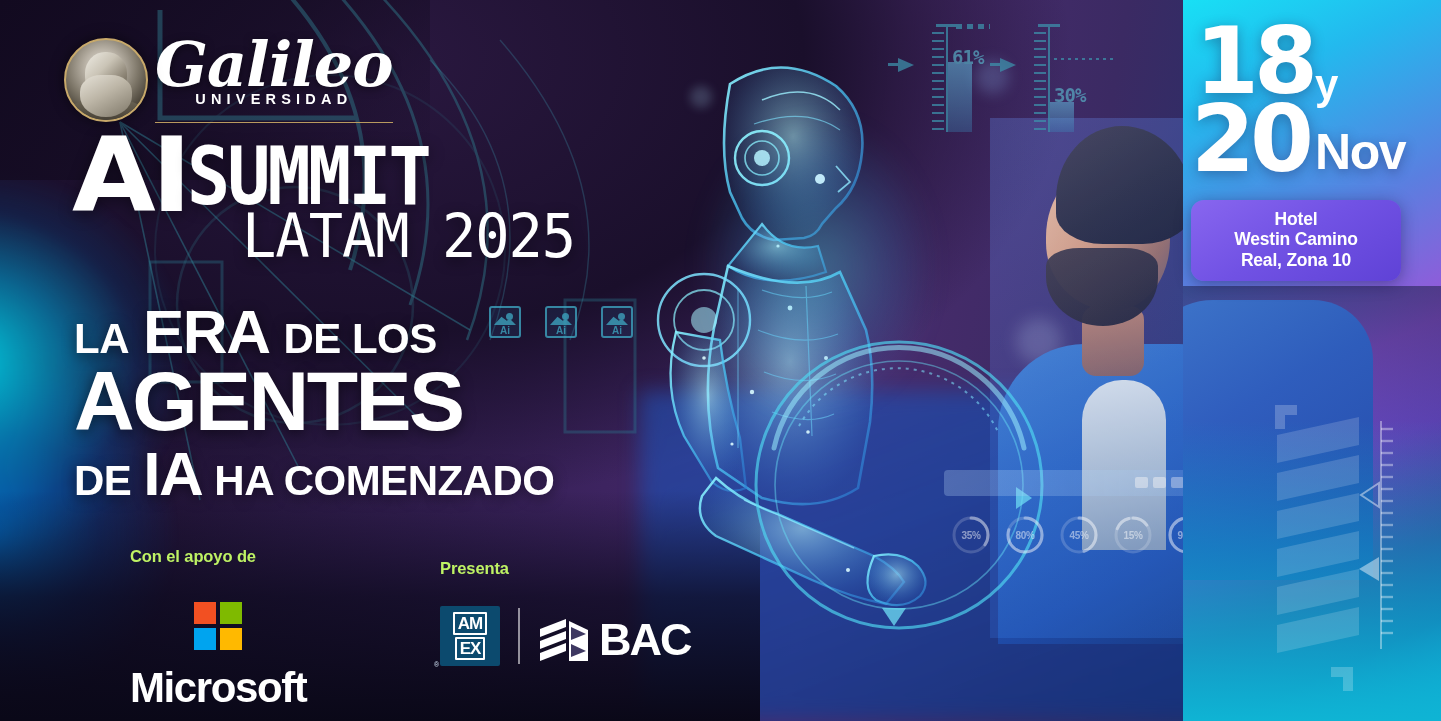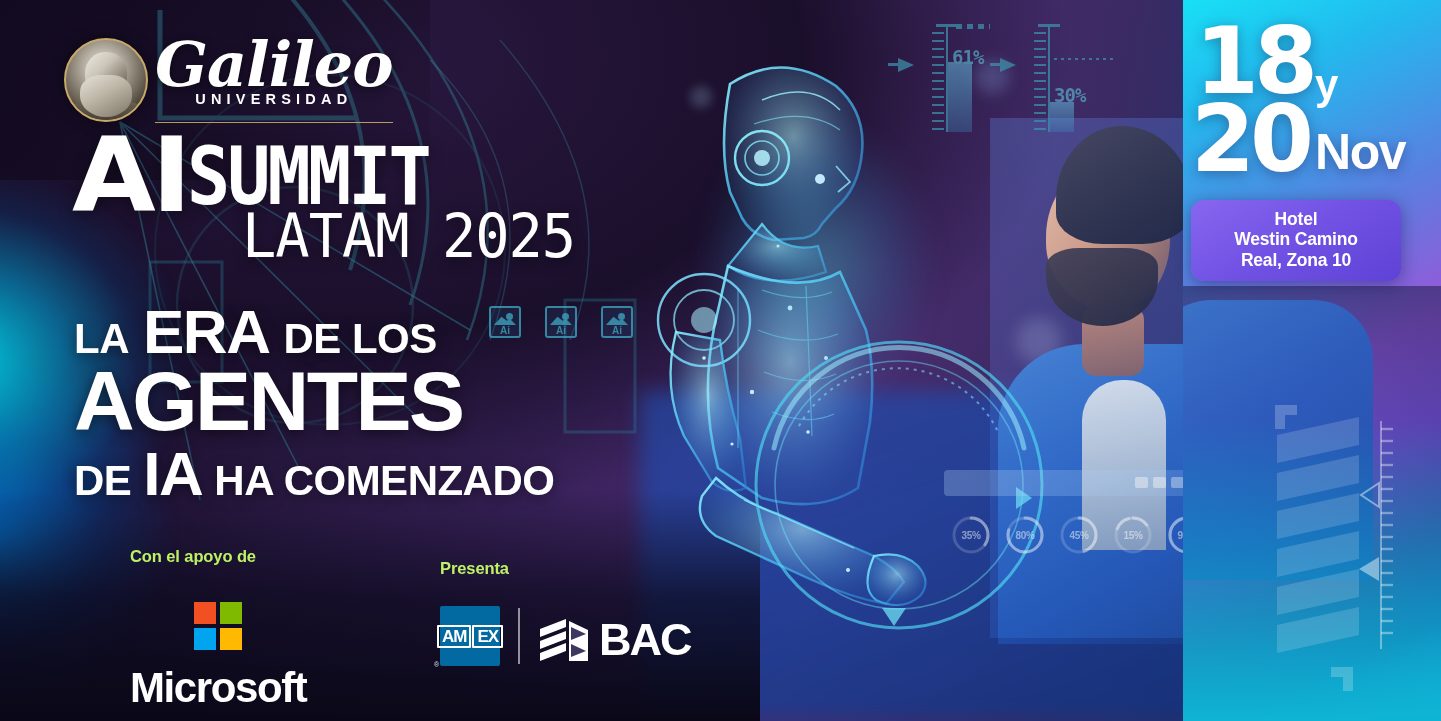--- a/index.html
+++ b/index.html
@@ -271,22 +271,22 @@
   .sp-support{ left:130px; top:0; }
   .sp-present{ left:440px; top:12px; }
   .sp-label{ color:#bef264; font-size:16.5px; font-weight:700; text-align:left; letter-spacing:-.1px; }
   .sp-support .sp-label{ text-align:left; }
   .ms-logo{ display:flex; align-items:center; gap:14px; margin-top:36px;flex-direction:column; }
   .ms-grid{ display:grid; grid-template-columns:22px 22px; grid-template-rows:22px 22px; gap:4px; }
   .ms-grid i{ display:block; }
   .ms-word{ color:#fff; font-size:42px; font-weight:600; letter-spacing:-1.4px; }
   .pay-row{ display:flex; align-items:center; gap:18px; margin-top:28px; }
   .amex{
-    width:60px; height:60px; border-radius:2px; background:#0369a1;
-    display:flex; flex-direction:row; align-items:center; justify-content:center; gap:1px;
+    width:60px; height:60px; border-radius:2px; background:#0c4a6e;
+    display:flex; flex-direction:column; align-items:center; justify-content:center; gap:1px;
     position:relative;
   }
   .amex .ax{
     color:#fff; font-size:17px; font-weight:700; letter-spacing:-1px; line-height:1;
     border:2px solid #fff; padding:1px 3px; border-radius:1px;
   }
   .amex .ax2{ margin-top:1px; }
   .amex .reg{ position:absolute; left:-6px; bottom:-2px; font-size:7px; color:#cfe0f2; }
   .divider{ width:2px; height:56px; background:rgba(255,255,255,.55); }
   .bac{ display:flex; align-items:center; gap:9px;margin-top:7px; }

